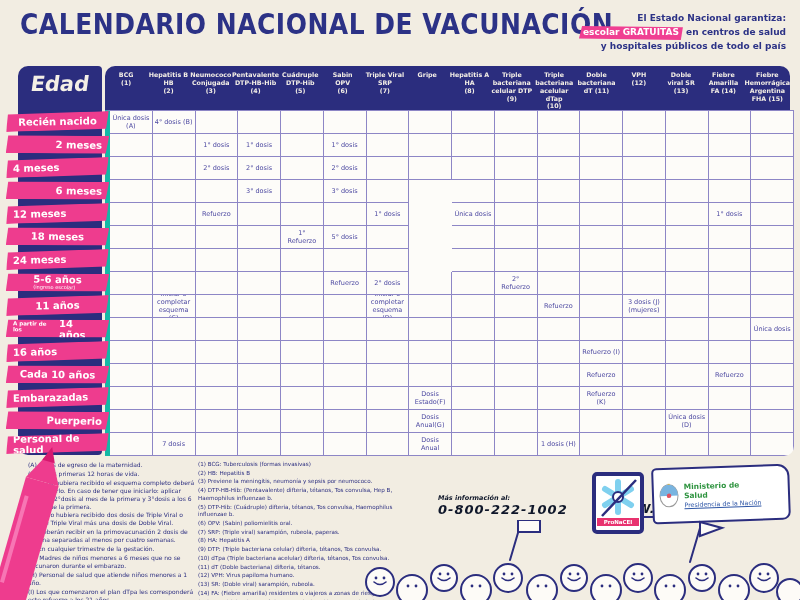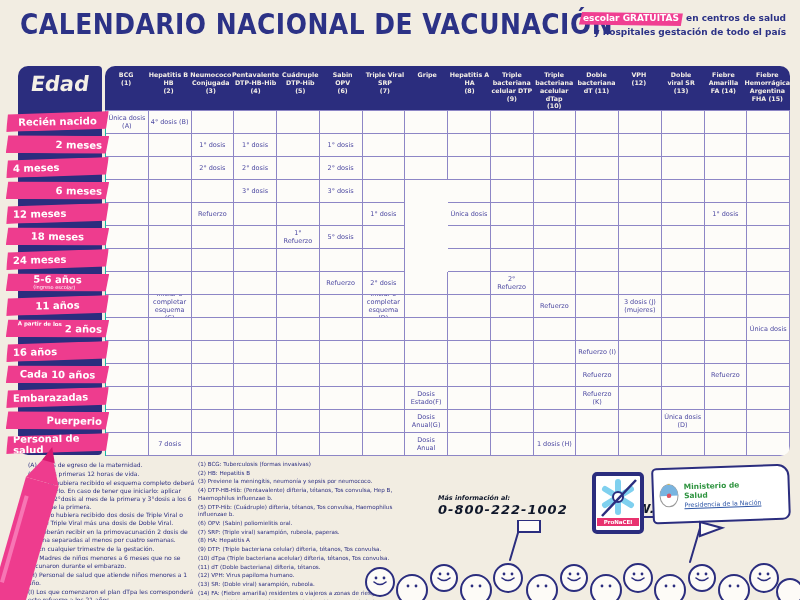--- a/index.html
+++ b/index.html
@@ -17,21 +17,21 @@
   .edadbar{position:absolute;left:0;top:0;width:84px;height:100%;background:#2b2d7e;
            border-radius:10px 4px 4px 10px;}
   .edad{position:absolute;left:0;top:6px;width:84px;text-align:center;color:#f4efe6;
         font-size:21px;font-weight:bold;transform:skewX(-8deg);}
   .hdr{position:absolute;left:87px;top:0;width:685px;height:44px;background:#2b2d7e;
        border-radius:10px 10px 0 0;display:flex;}
   .hcell{flex:1;color:#f4efe6;font-size:6.3px;line-height:1.25;text-align:center;
          padding-top:5px;white-space:pre-line;font-weight:bold;}
   .grid{position:absolute;left:87px;top:44px;width:684px;height:345px;display:grid;
         grid-template-columns:repeat(16,1fr);grid-template-rows:repeat(15,1fr);
-        border-top:1px solid #8d86c6;border-left:1px solid #14b8a6;
+        border-top:1px solid #8d86c6;border-left:5px solid #14b8a6;
         border-radius:0 0 10px 0;overflow:hidden;background:#fdfcf9;}
   .cell{border-right:1px solid #8d86c6;border-bottom:1px solid #8d86c6;background:#fdfcf9;
         display:flex;align-items:center;justify-content:center;text-align:center;
         font-size:6.5px;line-height:1.25;color:#4e4aa2;padding:0 2px;overflow:hidden;}
   .ribbon{position:absolute;left:-12px;width:103px;height:19px;background:#ee3c8e;color:#fff;
           font-weight:bold;font-size:10px;display:flex;align-items:center;padding:0 7px;
           box-sizing:border-box;clip-path:polygon(2% 8%,100% 0,97% 92%,0 100%);}
   .ribbon.left{justify-content:flex-start}.ribbon.center{justify-content:center}
   .ribbon.right{justify-content:flex-end}
   .ribbon .sub{display:block;font-size:5px;font-weight:normal;line-height:1;margin-top:-1px;}
@@ -58,22 +58,23 @@
   svg{display:block;}
 </style>
 </head>
 <body>
 
 <div class="page">
 
   <div class="title">CALENDARIO NACIONAL DE VACUNACIÓN</div>
 
   <div class="guarantee">
+    <div>El Estado Nacional garantiza:</div>
     <div><span class="hl">escolar GRATUITAS</span><span> en centros de salud</span></div>
-    <div>y hospitales gestación de todo el país</div>
+    <div>y hospitales públicos de todo el país</div>
   </div>
 
   <div class="cal">
     <div class="edadbar"></div>
     <div class="edad">Edad</div>
     <div class="hdr" id="header-cells">
         <div class="hcell">BCG
 (1)</div>
         <div class="hcell">Hepatitis B
 HB
@@ -366,21 +367,21 @@
         <div class="ribbon right" style="top: 115px; transform: rotate(1deg);">6 meses</div>
         <div class="ribbon left" style="top: 138px; transform: rotate(-1deg);">12 meses</div>
         <div class="ribbon center" style="top: 161px; transform: rotate(1deg);">18 meses</div>
         <div class="ribbon left" style="top: 184px; transform: rotate(-1.2deg);">24 meses</div>
         <div class="ribbon center" style="top: 207px; transform: rotate(1deg);">
           <div class="rwrap"><span>5-6 años</span><span class="sub">(ingreso escolar)</span></div>
         </div>
         <div class="ribbon center" style="top: 230px; transform: rotate(-1deg);">11 años</div>
         <div class="ribbon right" style="top: 253px; transform: rotate(1deg);">
           <span class="pre">A partir de los</span>
-          <span>2 años</span>
+          <span>14 años</span>
         </div>
         <div class="ribbon left" style="top: 276px; transform: rotate(-1.2deg);">16 años</div>
         <div class="ribbon center" style="top: 299px; transform: rotate(1deg);">Cada 10 años</div>
         <div class="ribbon left" style="top: 322px; transform: rotate(-1deg);">Embarazadas</div>
         <div class="ribbon right" style="top: 345px; transform: rotate(1.2deg);">Puerperio</div>
         <div class="ribbon center" style="top: 368px; transform: rotate(-1deg);">Personal de salud</div>
       </div>
   </div>
 
   <div class="fnL" id="fnL">

